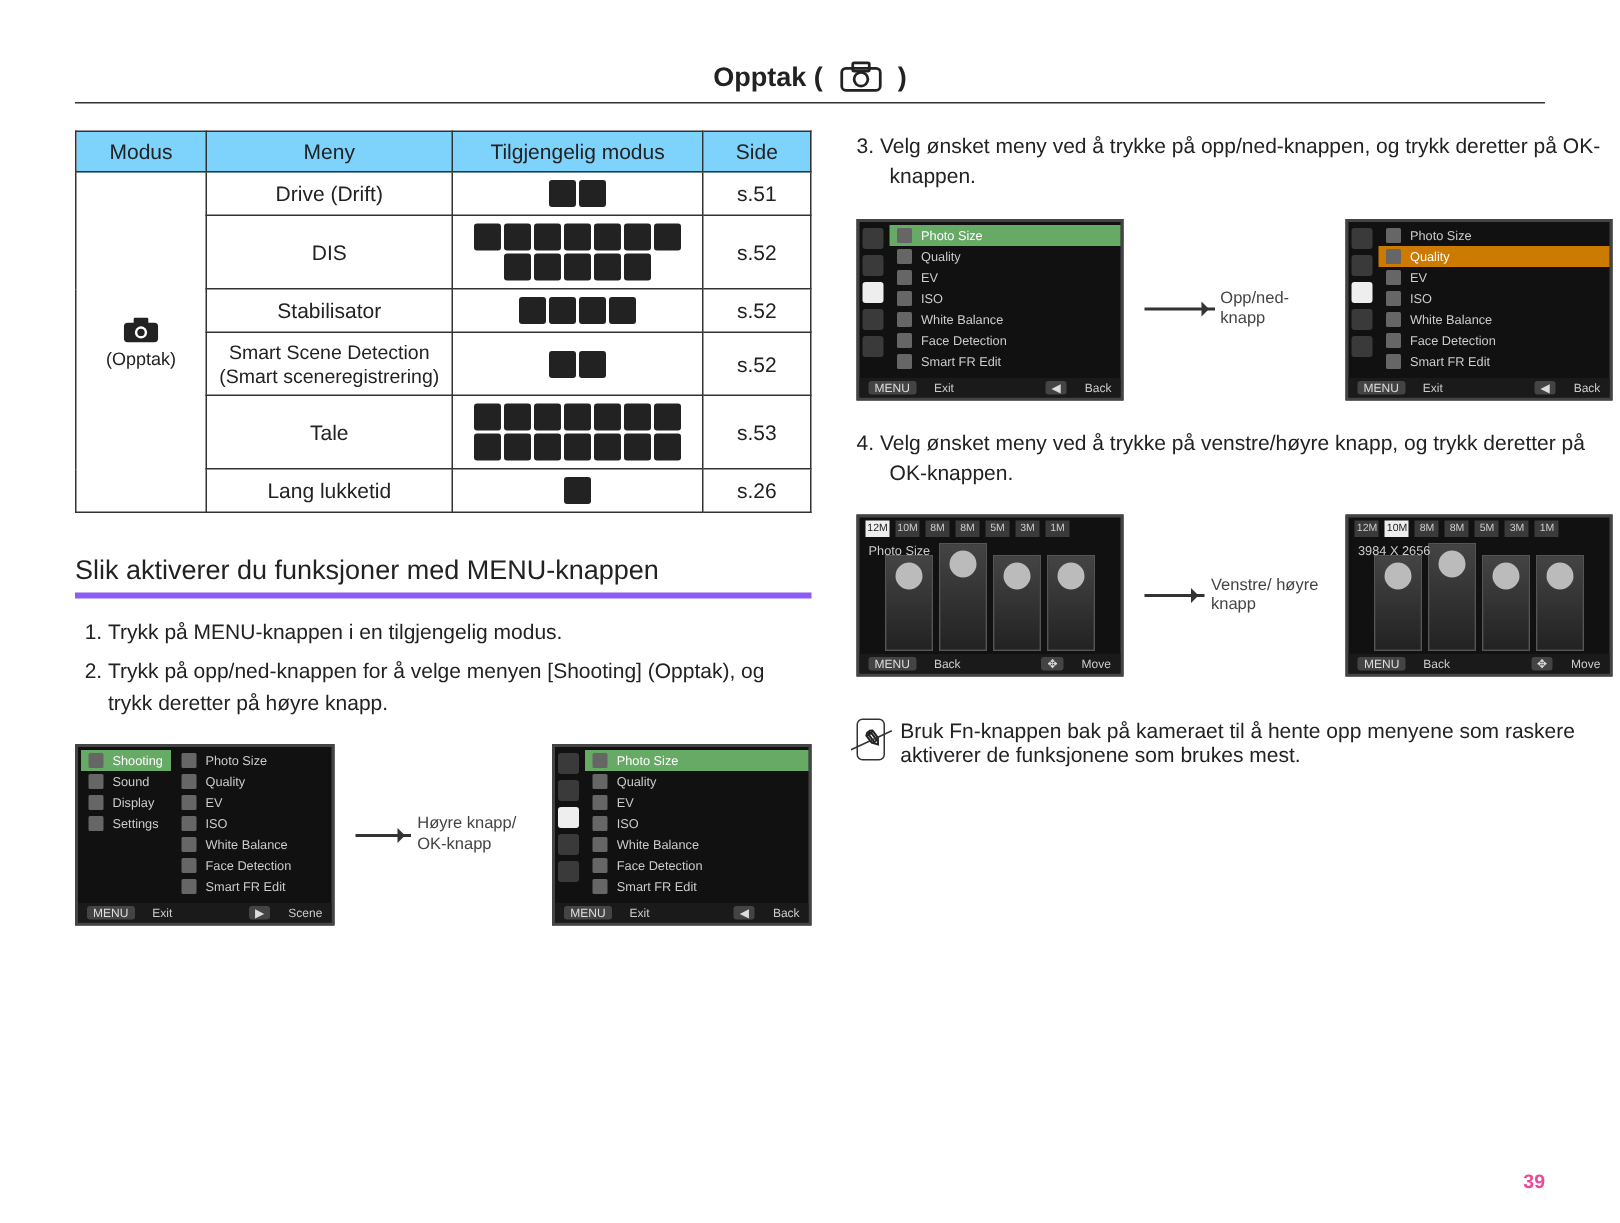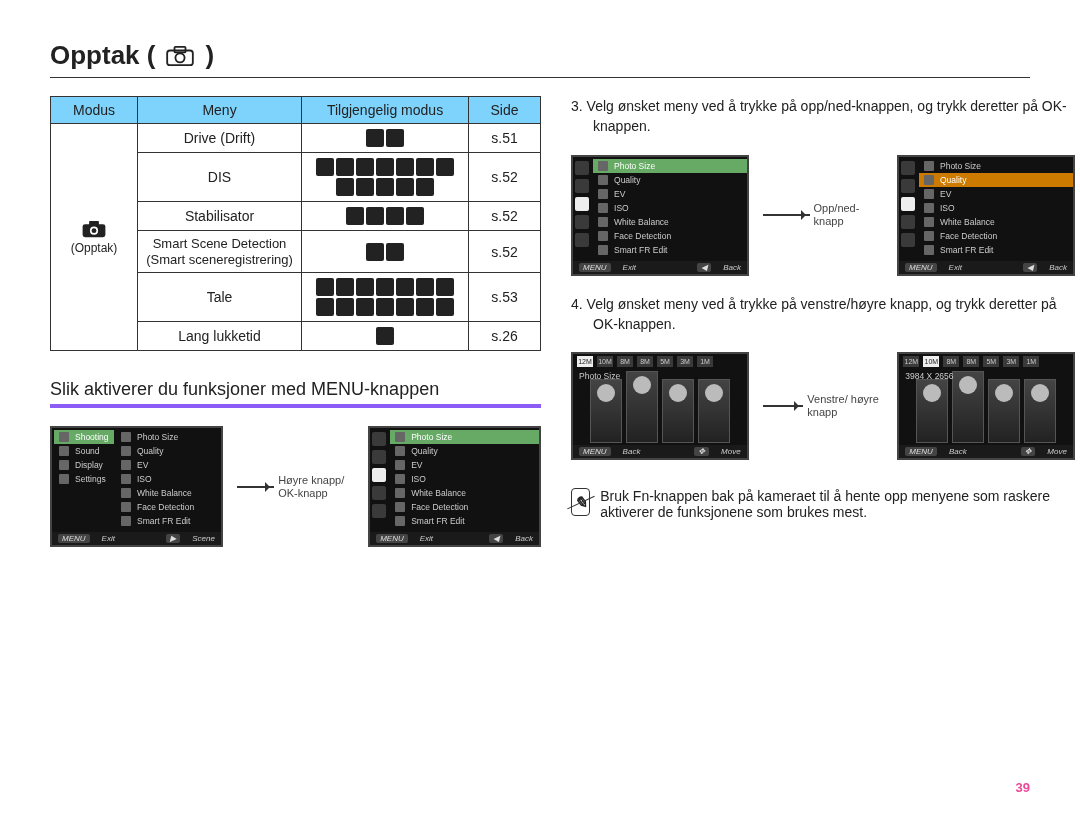--- a/index.html
+++ b/index.html
@@ -7,28 +7,29 @@
     font-family: Arial, Helvetica, sans-serif;
     background: #fff;
     color: #222;
     width: 1080px;
     height: 815px;
     position: relative;
     box-sizing: border-box;
     padding: 40px 50px 30px 50px;
   }
   .page-title {
-    font-size: 26px;
+    font-size: 18px;
     font-weight: bold;
     border-bottom: 1.5px solid #333;
     padding-bottom: 6px;
     margin-bottom: 18px;
     display: flex;
     align-items: center;
     gap: 10px;
+    justify-content: center;
   }
   .cam-title-icon { width:30px; height:22px; display:inline-flex; align-items:center; justify-content:center;}
   .cols { display:flex; gap:30px;}
   .col { flex:1; }
   
   table.modes { border-collapse: collapse; width: 100%; font-size: 14px; }
   table.modes th, table.modes td { border:1px solid #333; padding:5px 8px; text-align:center; vertical-align:middle; }
   table.modes th { background:#7dd3fc; font-weight:normal; }
   .mode-label-cell { width: 70px; }
   .mode-label-cell .ic-camera { width:26px; height:20px; margin:0 auto 2px; }
@@ -55,21 +56,21 @@
   .lcd .bar.sel { background:#6a6; color:#fff; }
   .lcd .bar.sel-orange { background:#cc7a00; color:#fff; }
   .lcd .bar .mi { width:10px; height:10px; background:#666; display:inline-block; border-radius:1px;}
   .lcd .side-icons { display:flex; flex-direction:column; gap:4px; padding:4px 2px;}
   .lcd .side-icons .li { width:14px; height:14px; background:#3a3a3a; border-radius:2px;}
   .lcd .side-icons .li.sel { background:#eee;}
   .lcd-body { display:flex; }
   .lcd .menu { flex:1; padding:2px 0 4px 2px;}
   .lcd .foot { display:flex; justify-content:space-between; padding:2px 6px; background:#1a1a1a; font-size:8px;}
   .lcd .foot .btn { background:#444; padding:0 4px; border-radius:2px; color:#ddd;}
-  .lcd .foot .sep { display:flex; gap:12px;font-style:italic; }
+  .lcd .foot .sep { display:flex; gap:12px; }
   .lcd .top-icons { display:flex; gap:4px; padding:2px 4px;}
   .lcd .top-icons .ti { width:16px; height:11px; background:#3a3a3a; font-size:7px; display:inline-flex; align-items:center; justify-content:center; color:#ccc;}
   .lcd .top-icons .ti.sel { background:#eee; color:#222;}
   .lcd .photo { flex:1; display:flex; align-items:flex-end; justify-content:center; padding:2px;}
   .lcd .photo .people { display:flex; gap:4px; align-items:flex-end;}
   .lcd .photo .person { width:30px; height:62px; background:linear-gradient(#444,#222); border:1px solid #555;}
   .lcd .photo .person.head::before { content:''; display:block; width:18px; height:18px; background:#bbb; border-radius:50%; margin:4px auto 0;}
   .arrow { width:50px; height:2px; background:#333; position:relative; margin:0 4px;}
   .arrow::after { content:''; position:absolute; right:-1px; top:-4px; border:5px solid transparent; border-left-color:#333;}
   .arrow-cap { font-size:11px; color:#444; text-align:left; line-height:1.2; max-width:80px;}
@@ -200,20 +201,24 @@
                 <span class="ic"></span>
               </span>
             </td>
           <td class="side">s.26</td>
         </tr>
       </tbody>
     </table>
 
     <div class="section-h">Slik aktiverer du funksjoner med MENU-knappen</div>
 
+    <ol class="steps">
+      <li>Trykk på MENU-knappen i en tilgjengelig modus.</li>
+      <li>Trykk på opp/ned-knappen for å velge menyen [Shooting] (Opptak), og trykk deretter på høyre knapp.</li>
+    </ol>
 
     <div class="lcd-row">
       <div class="lcd">
         <div class="lcd-body">
           <div class="menu" style="flex:0 0 60px;">
             <div class="bar sel">
                 <span class="mi"></span>
                 <span>Shooting</span>
               </div>
             <div class="bar">

